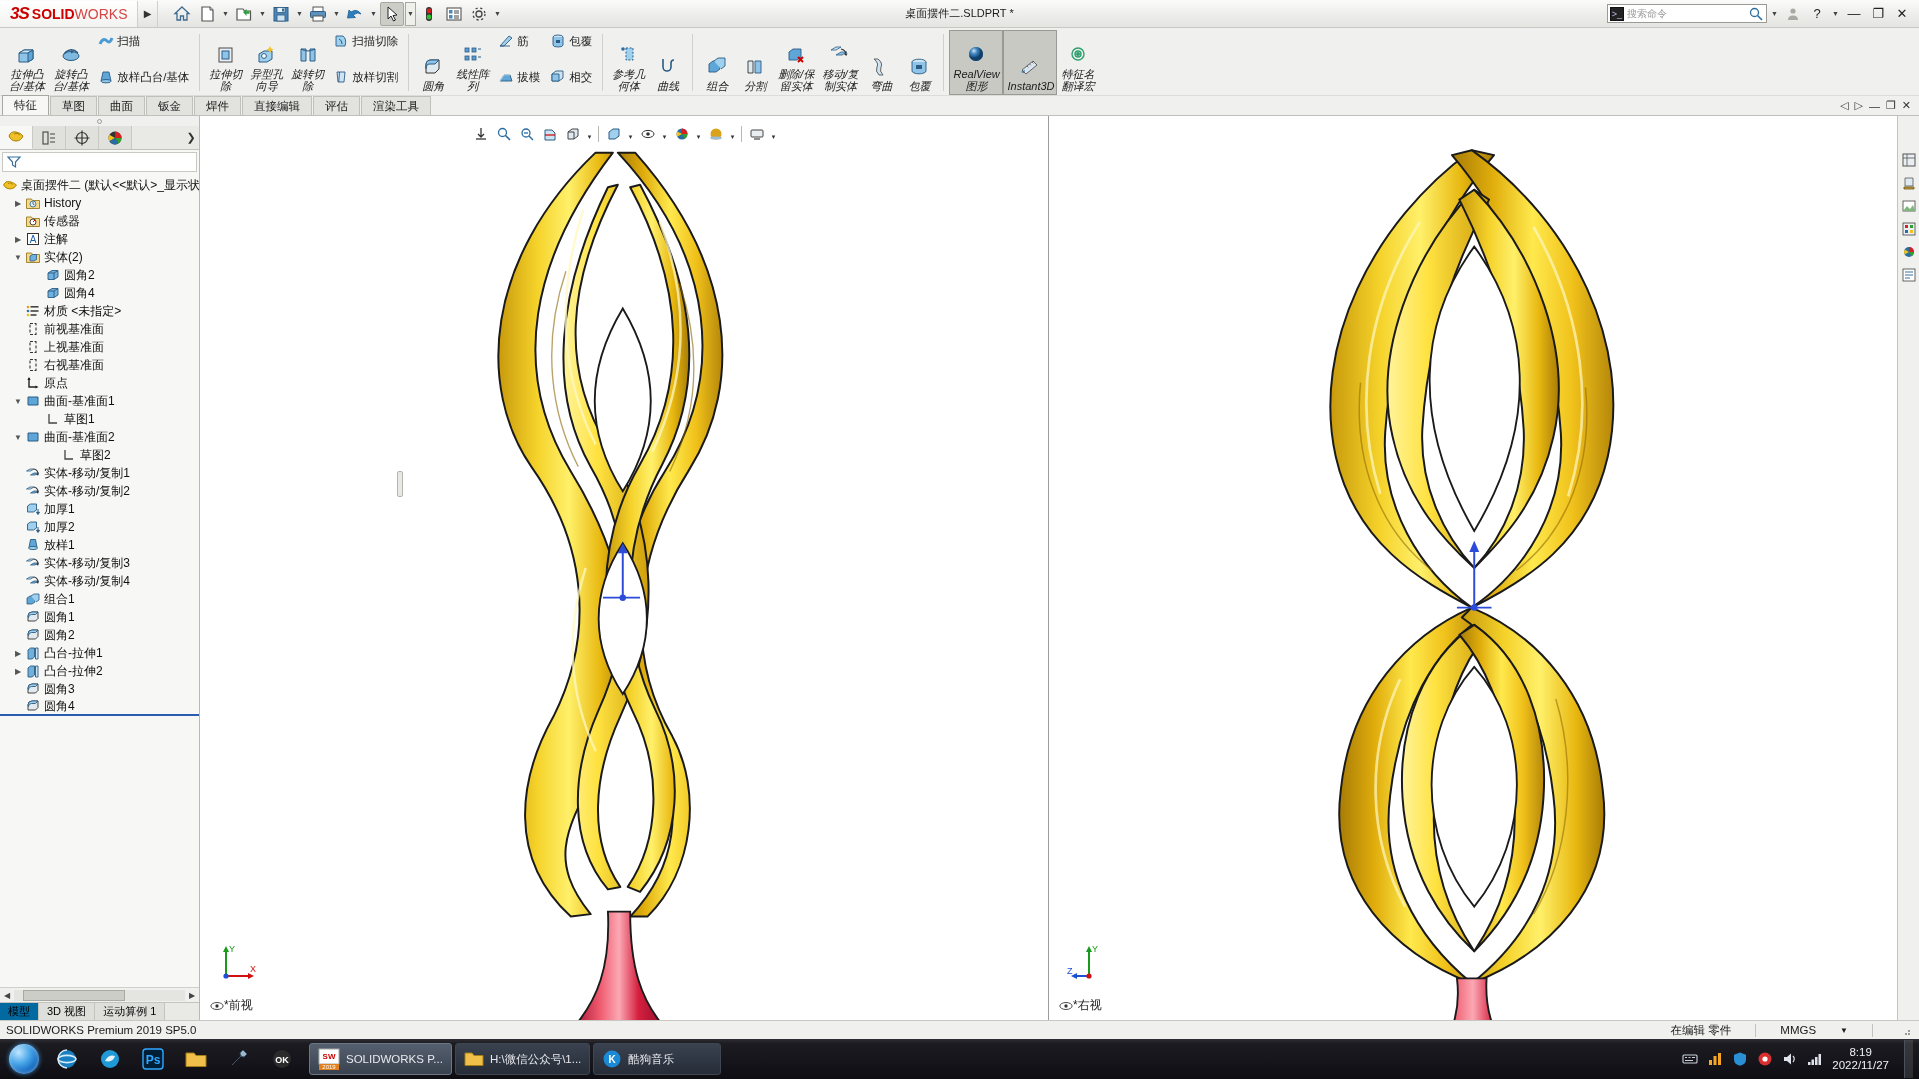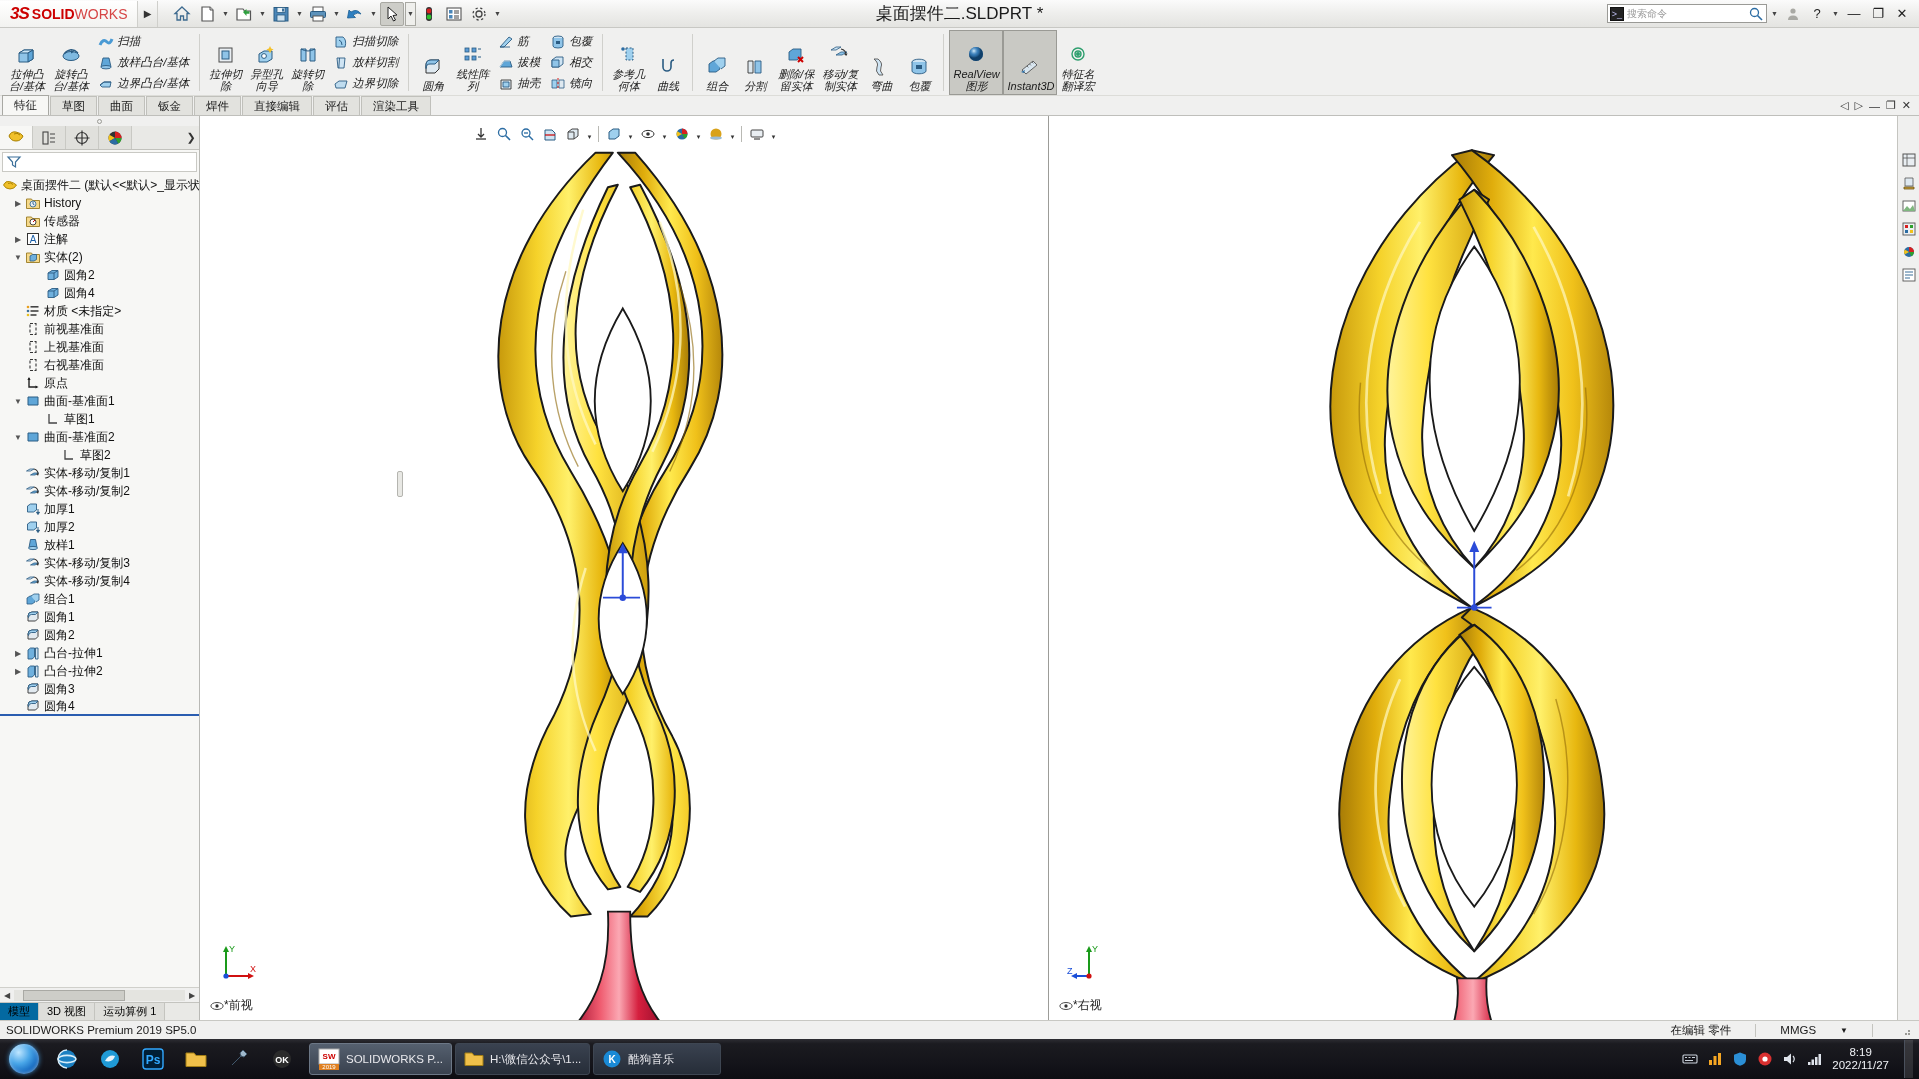--- a/index.html
+++ b/index.html
@@ -31,21 +31,21 @@
   .tb-arrow { width: 20px; text-align: center; color: #333; font-size: 10px; border-right: 1px solid #cfcfcb; height:26px; line-height:26px;}
   .tb-tools { display: flex; align-items: center; padding-left: 12px; gap: 1px; }
   .tb-btn {
     height: 24px; min-width: 24px; display: flex; align-items: center; justify-content: center;
     border: 1px solid transparent; border-radius: 2px; cursor: default;
   }
   .tb-btn.active { background: #cdcdc8; border: 1px solid #a8a8a2; }
   .tb-drop { width: 11px; height: 24px; display: flex; align-items: center; justify-content: center; font-size: 7px; color: #444; }
   .doc-title {
     position: absolute; left: 0; right: 0; text-align: center;
-    font-size: 17px; color: #1a1a1a; pointer-events: none;
+    font-size: 11px; color: #1a1a1a; pointer-events: none;
   }
   .tb-right { margin-left: auto; display: flex; align-items: center; padding-right: 6px; gap: 2px; z-index: 3;}
   .searchbox {
     width: 160px; height: 19px; border: 1px solid #9a9a96; background: #fff;
     display: flex; align-items: center; padding: 0 2px; gap: 3px;
   }
   .search-ico { width: 14px; height: 14px; background: #222; color: #bbe; font-size: 9px; display:flex;align-items:center;justify-content:center; border:1px solid #111;}
   .search-ph { color: #999; font-size: 10px; flex: 1; }
   .win-btn { width: 22px; height: 22px; display: flex; align-items: center; justify-content: center; color: #222; font-size: 13px; }
 
@@ -54,21 +54,21 @@
     height: 68px; min-height:68px; background: #f0f0ef; border-bottom: 1px solid #dcdcd8;
     display: flex; align-items: stretch; padding: 2px 0 0 2px; position: relative;
   }
   .rgroup { display: flex; align-items: stretch; padding: 0 3px; }
   .rsep { width: 1px; background: #d0d0cc; margin: 4px 2px; }
   .rcmd {
     display: flex; flex-direction: column; align-items: center; justify-content: flex-start;
     padding: 2px 3px; min-width: 38px; cursor: default; border: 1px solid transparent;
   }
   .rcmd .lbl { font-size: 11px; color: #1a1a1a; text-align: center; line-height: 12px; margin-top: 1px; max-width: 46px;}
-  .rstack { display: flex; flex-direction: column; justify-content: center; gap: 1px; padding: 1px 2px; font-style: italic;}
+  .rstack { display: flex; flex-direction: column; justify-content: space-between; gap: 16px; padding: 1px 2px;}
   .rrow { display: flex; align-items: center; gap: 3px; padding: 1px 2px; cursor: default; border:1px solid transparent;}
   .rrow .lbl { font-size: 11.5px; color: #1a1a1a; white-space: nowrap;}
   .rcmd.big { justify-content: flex-end; font-style: italic; }
   .rcmd.sel { background: #c9c9c4; border: 1px solid #9a9a95; }
   .ic24 { width: 24px; height: 24px;}
   .ic20 { width: 20px; height: 20px;}
   .ic16 { width: 16px; height: 16px;}
 
   
   .tabrow {

